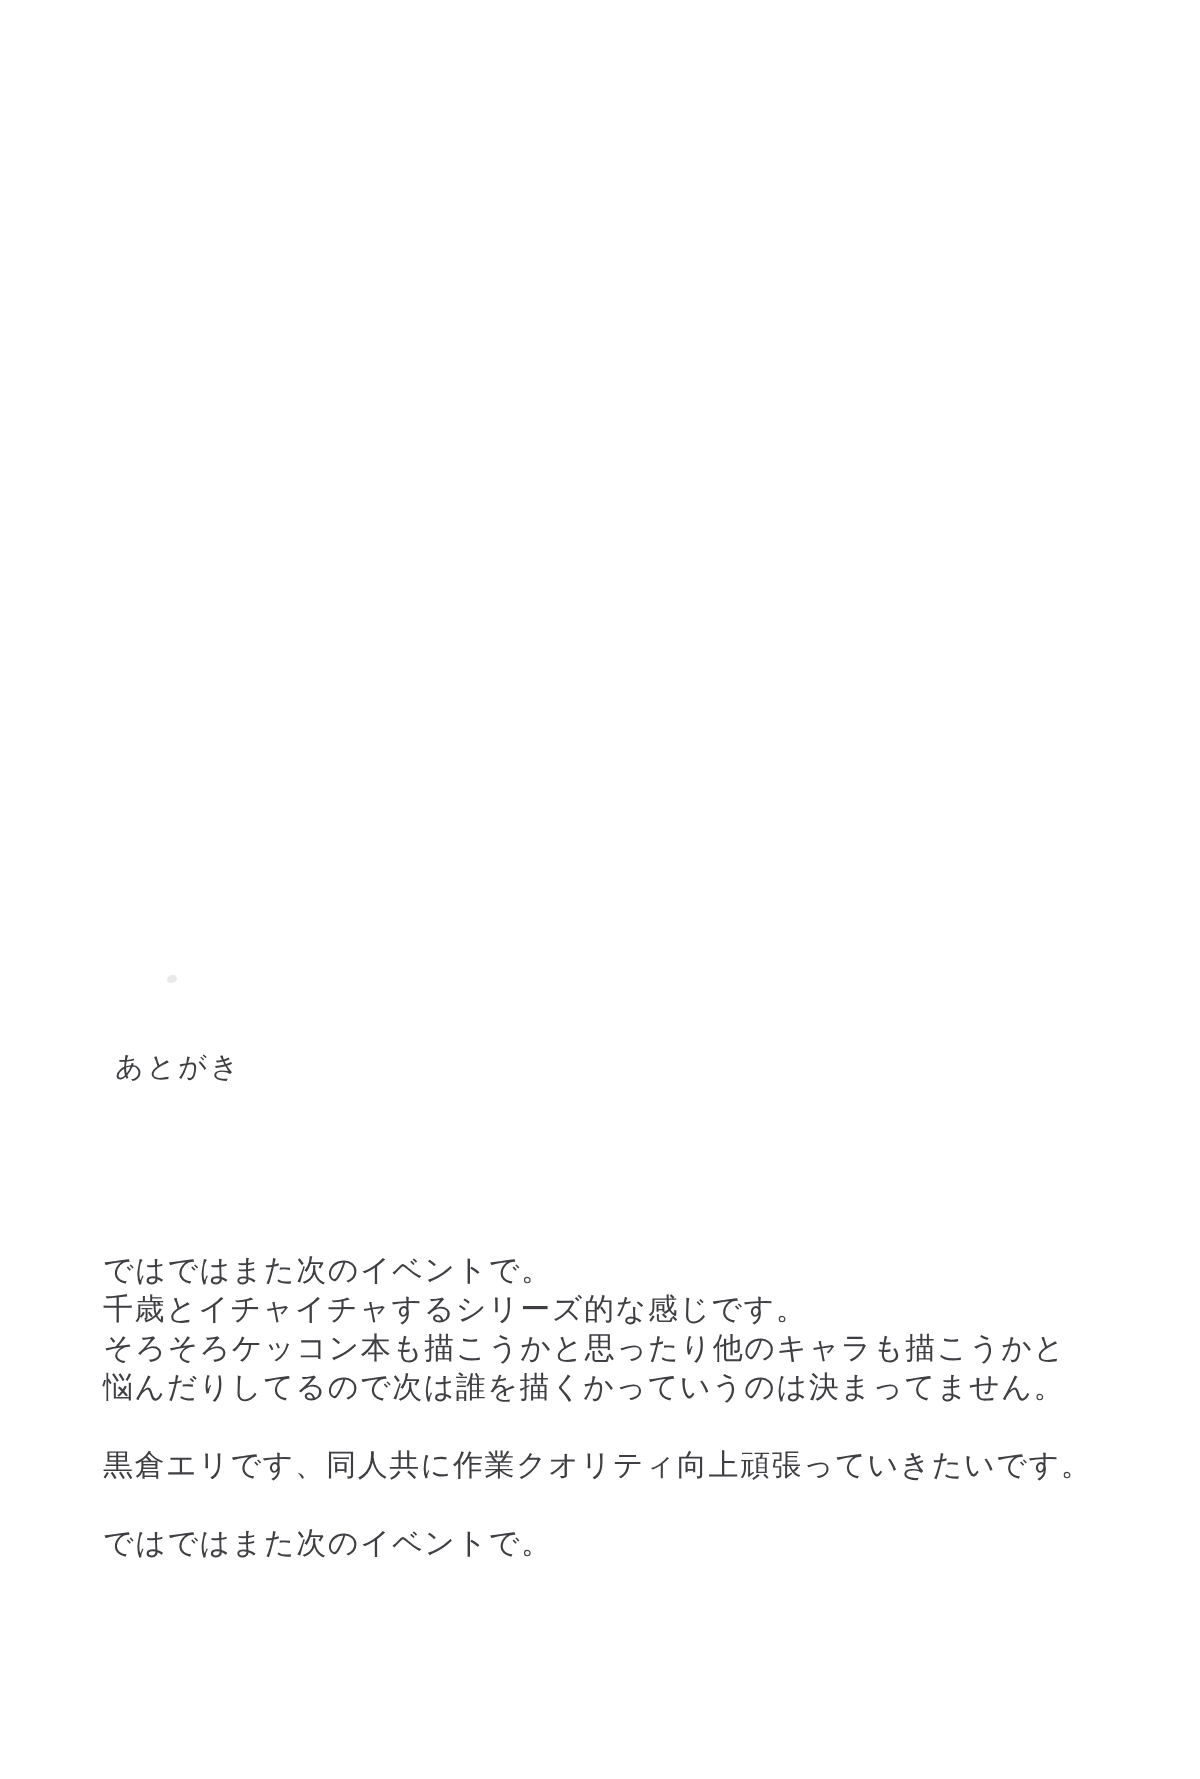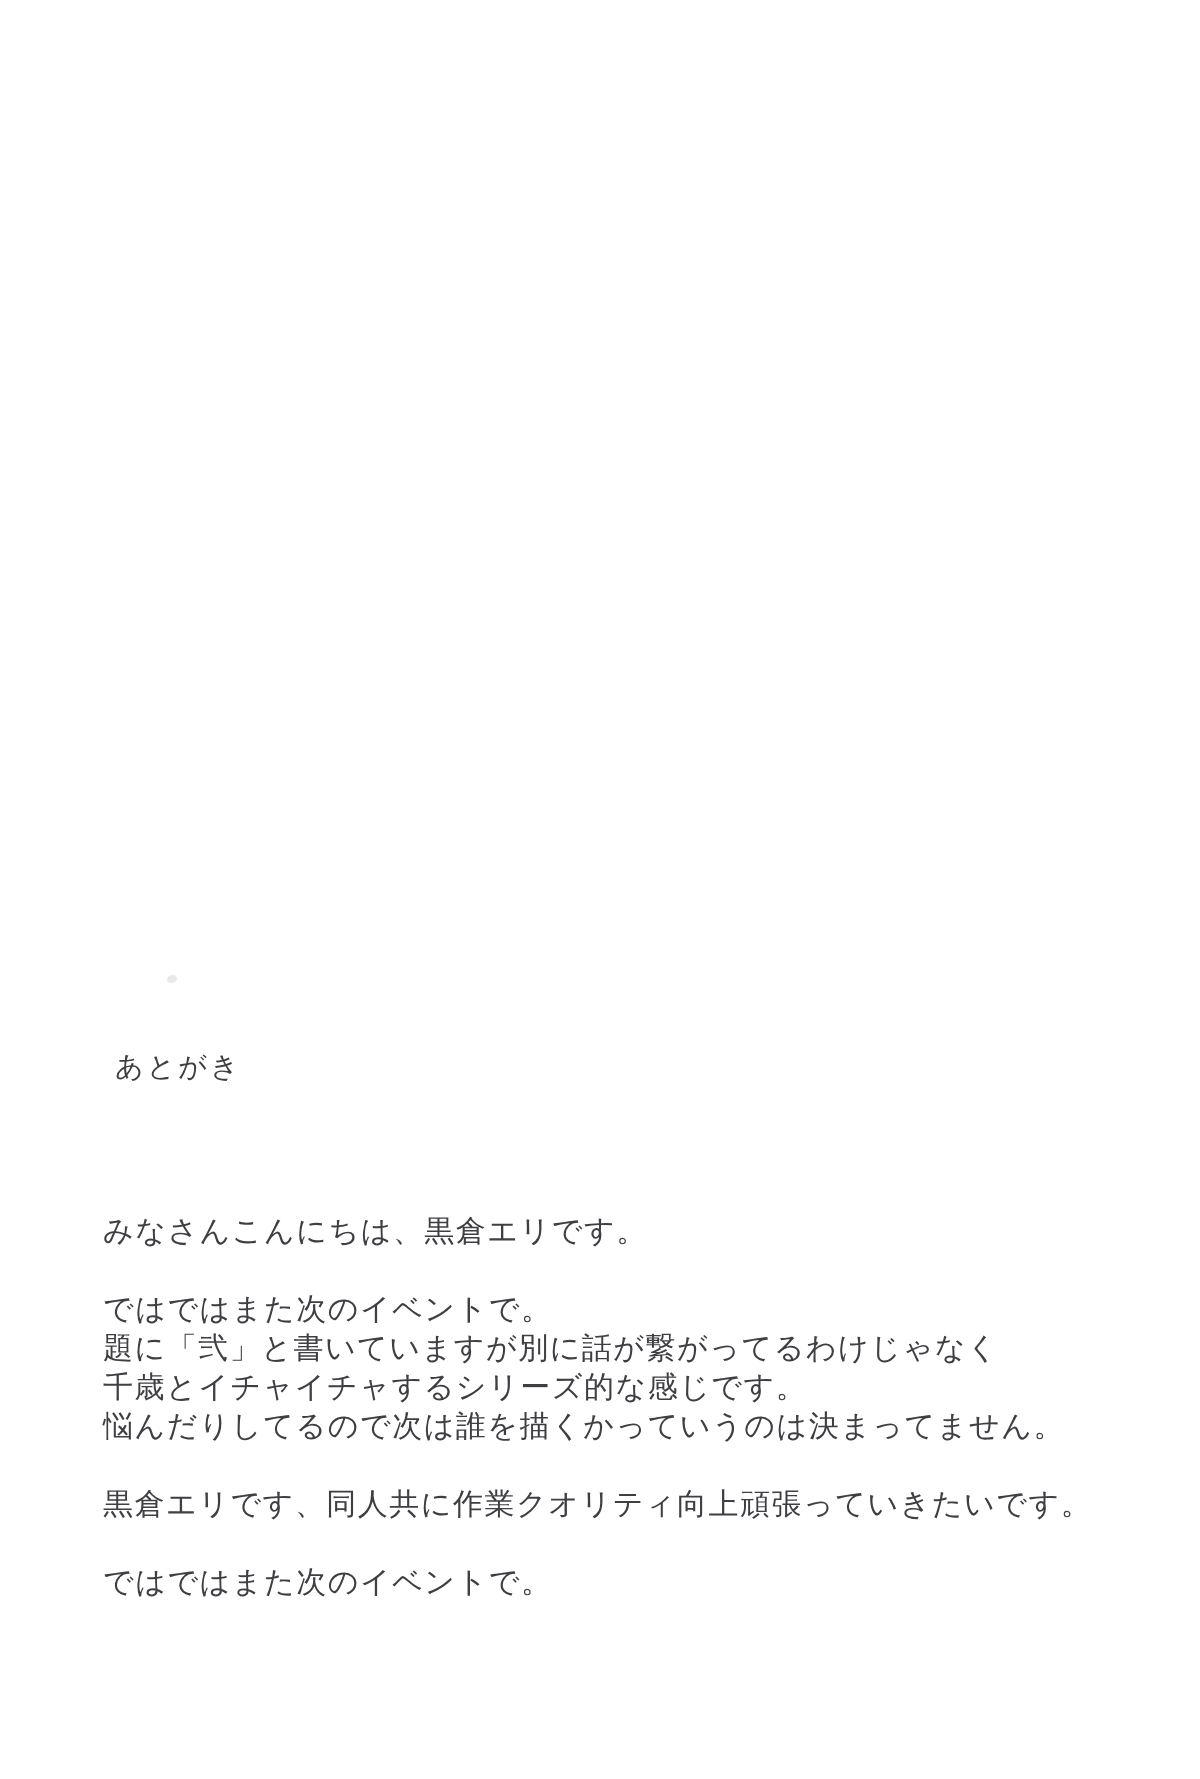--- a/index.html
+++ b/index.html
@@ -60,26 +60,25 @@
   }
 </style>
 </head>
 <body>
 
 <div class="page">
   <div class="scan-smudge"></div>
   <div class="afterword-heading">あとがき</div>
   <div class="afterword-text">
       <div class="para">
-        <span class="line">みなさんこんにちは、黒倉エリです。</span>
       </div>
       <div class="para">
         <span class="line">ではではまた次のイベントで。</span>
-        <span class="line">題に「弐」と書いていますが別に話が繋がってるわけじゃなく</span>
         <span class="line">千歳とイチャイチャするシリーズ的な感じです。</span>
+        <span class="line">そろそろケッコン本も描こうかと思ったり他のキャラも描こうかと</span>
         <span class="line">悩んだりしてるので次は誰を描くかっていうのは決まってません。</span>
       </div>
       <div class="para">
         <span class="line">黒倉エリです、同人共に作業クオリティ向上頑張っていきたいです。</span>
       </div>
       <div class="para">
         <span class="line">ではではまた次のイベントで。</span>
       </div>
     </div>
 </div>

